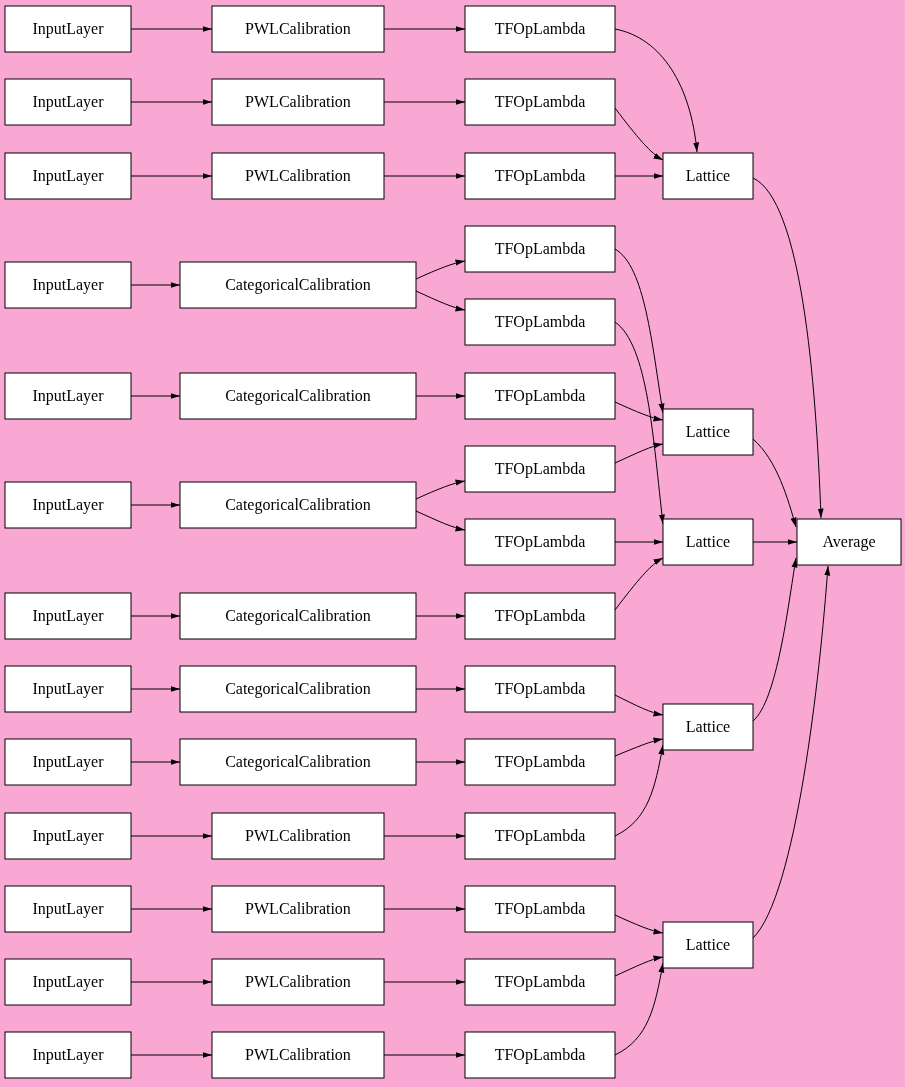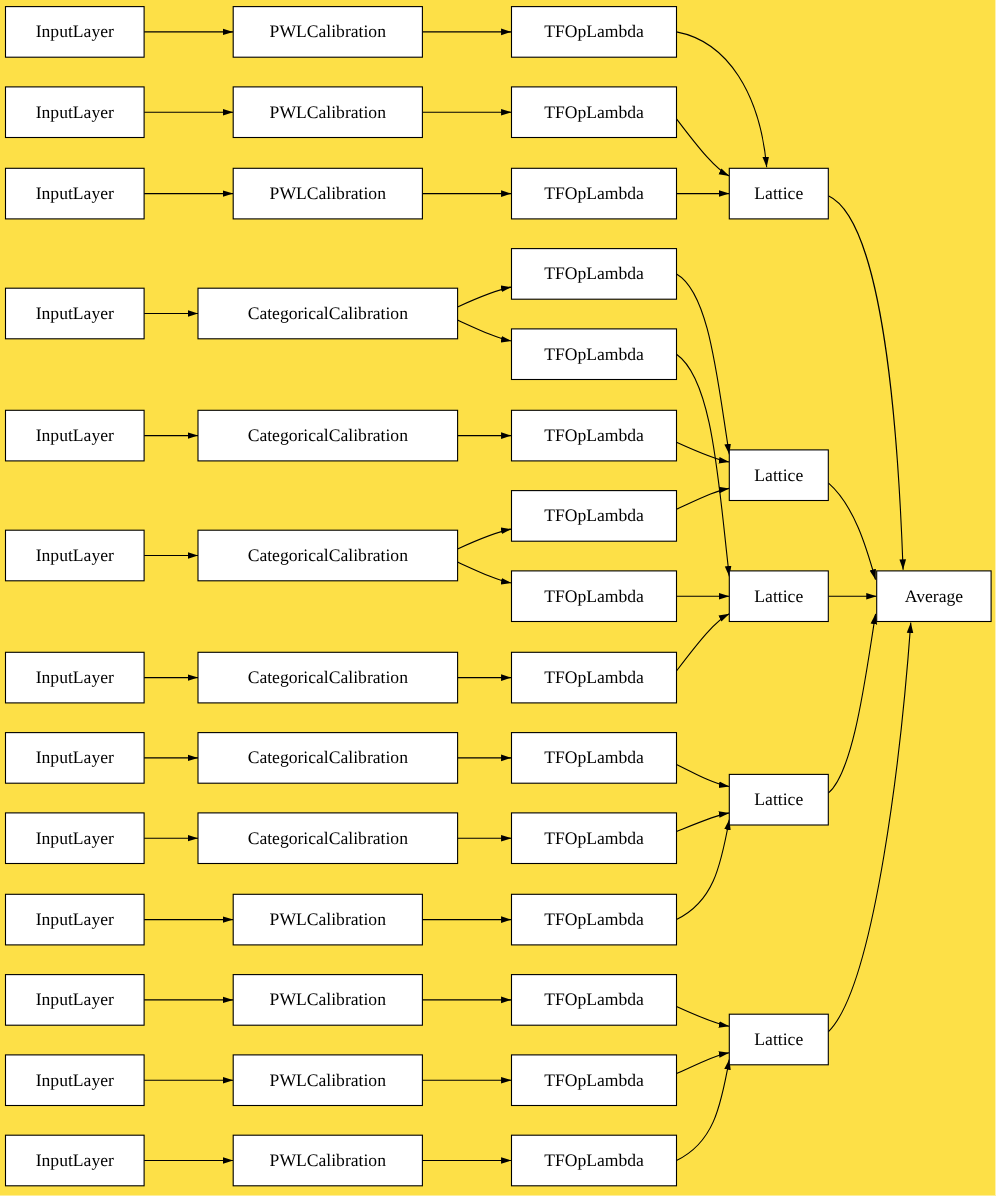--- a/index.html
+++ b/index.html
@@ -1,20 +1,20 @@
 <!DOCTYPE html>
 <html><head>
 <meta charset="utf-8">
 <style>
   html, body { margin: 0; padding: 0; background: #ffffff; }
   .page {
     position: relative;
     width: 905px;
     height: 1087px;
-    background: #fde047;
+    background: #f9a8d4;
     overflow: hidden;
   }
   svg text {
     font-family: "Liberation Serif", "DejaVu Serif", serif;
     font-size: 16px;
     fill: #000000;
   }
   rect.node {
     stroke-width: 1px;
   }

